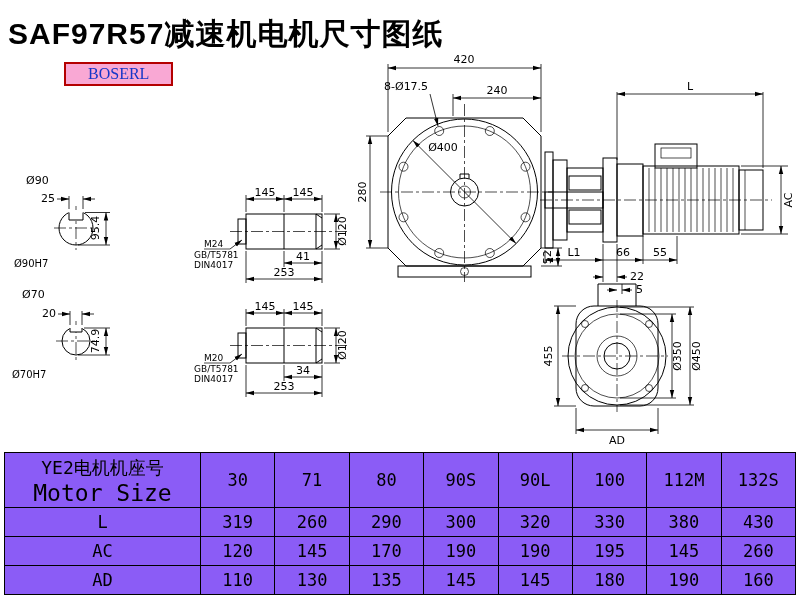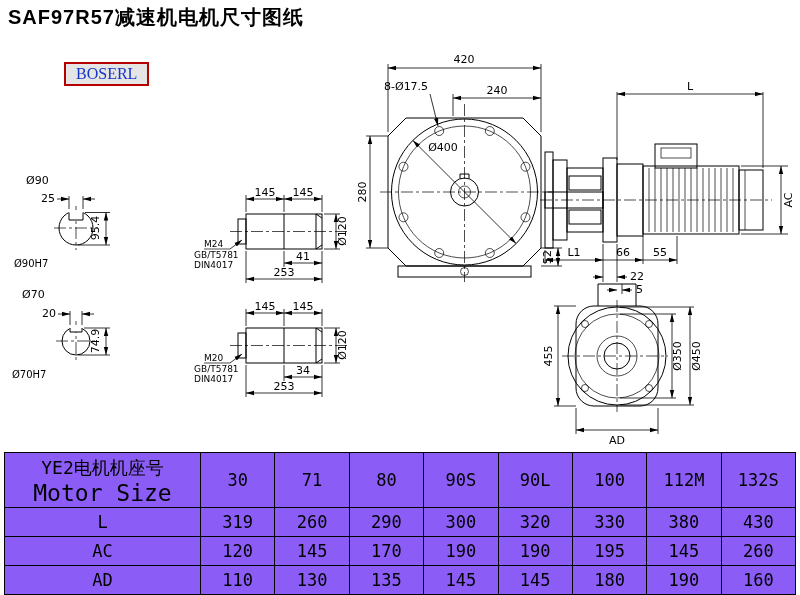--- a/index.html
+++ b/index.html
@@ -1,19 +1,19 @@
 <!DOCTYPE html>
 <html><head>
 <meta charset="utf-8">
 <style>
   html,body{margin:0;padding:0;background:#fff}
   .page{position:relative;width:800px;height:595px;background:#fff;overflow:hidden;
         font-family:"Liberation Sans","DejaVu Sans",sans-serif;color:#000}
-  .title{position:absolute;left:8px;top:4px;font-size:20px;font-weight:700;letter-spacing:1px;white-space:nowrap}
-  .logo{position:absolute;left:64px;top:62px;border:2px solid #b40000;background:#e5e5e5;padding:1px 10px}
+  .title{position:absolute;left:8px;top:14px;font-size:30px;font-weight:700;letter-spacing:1px;white-space:nowrap}
+  .logo{position:absolute;left:64px;top:62px;border:2px solid #b40000;background:#f9a8d4;padding:1px 22px}
   .logo span{font-family:"Liberation Serif","DejaVu Serif",serif;font-size:16px;color:#1436c8}
   svg.draw{position:absolute;left:0;top:0}
   svg.draw line,svg.draw path,svg.draw rect,svg.draw circle,svg.draw polygon{stroke:#000;fill:none;stroke-width:1}
   svg.draw .dim{stroke-width:.8}
   svg.draw .cl{stroke-dasharray:12 3 3 3;stroke-width:.7}
   svg.draw .thin{stroke-width:.7}
   svg.draw .wh{fill:#fff;stroke:none}
   svg.draw .arrowhead{fill:#000;stroke:none}
   svg.draw text{font-family:"DejaVu Sans","Liberation Sans",sans-serif;font-size:11px;fill:#000;stroke:none;text-anchor:middle}
   svg.draw text.sm{font-size:9px}

